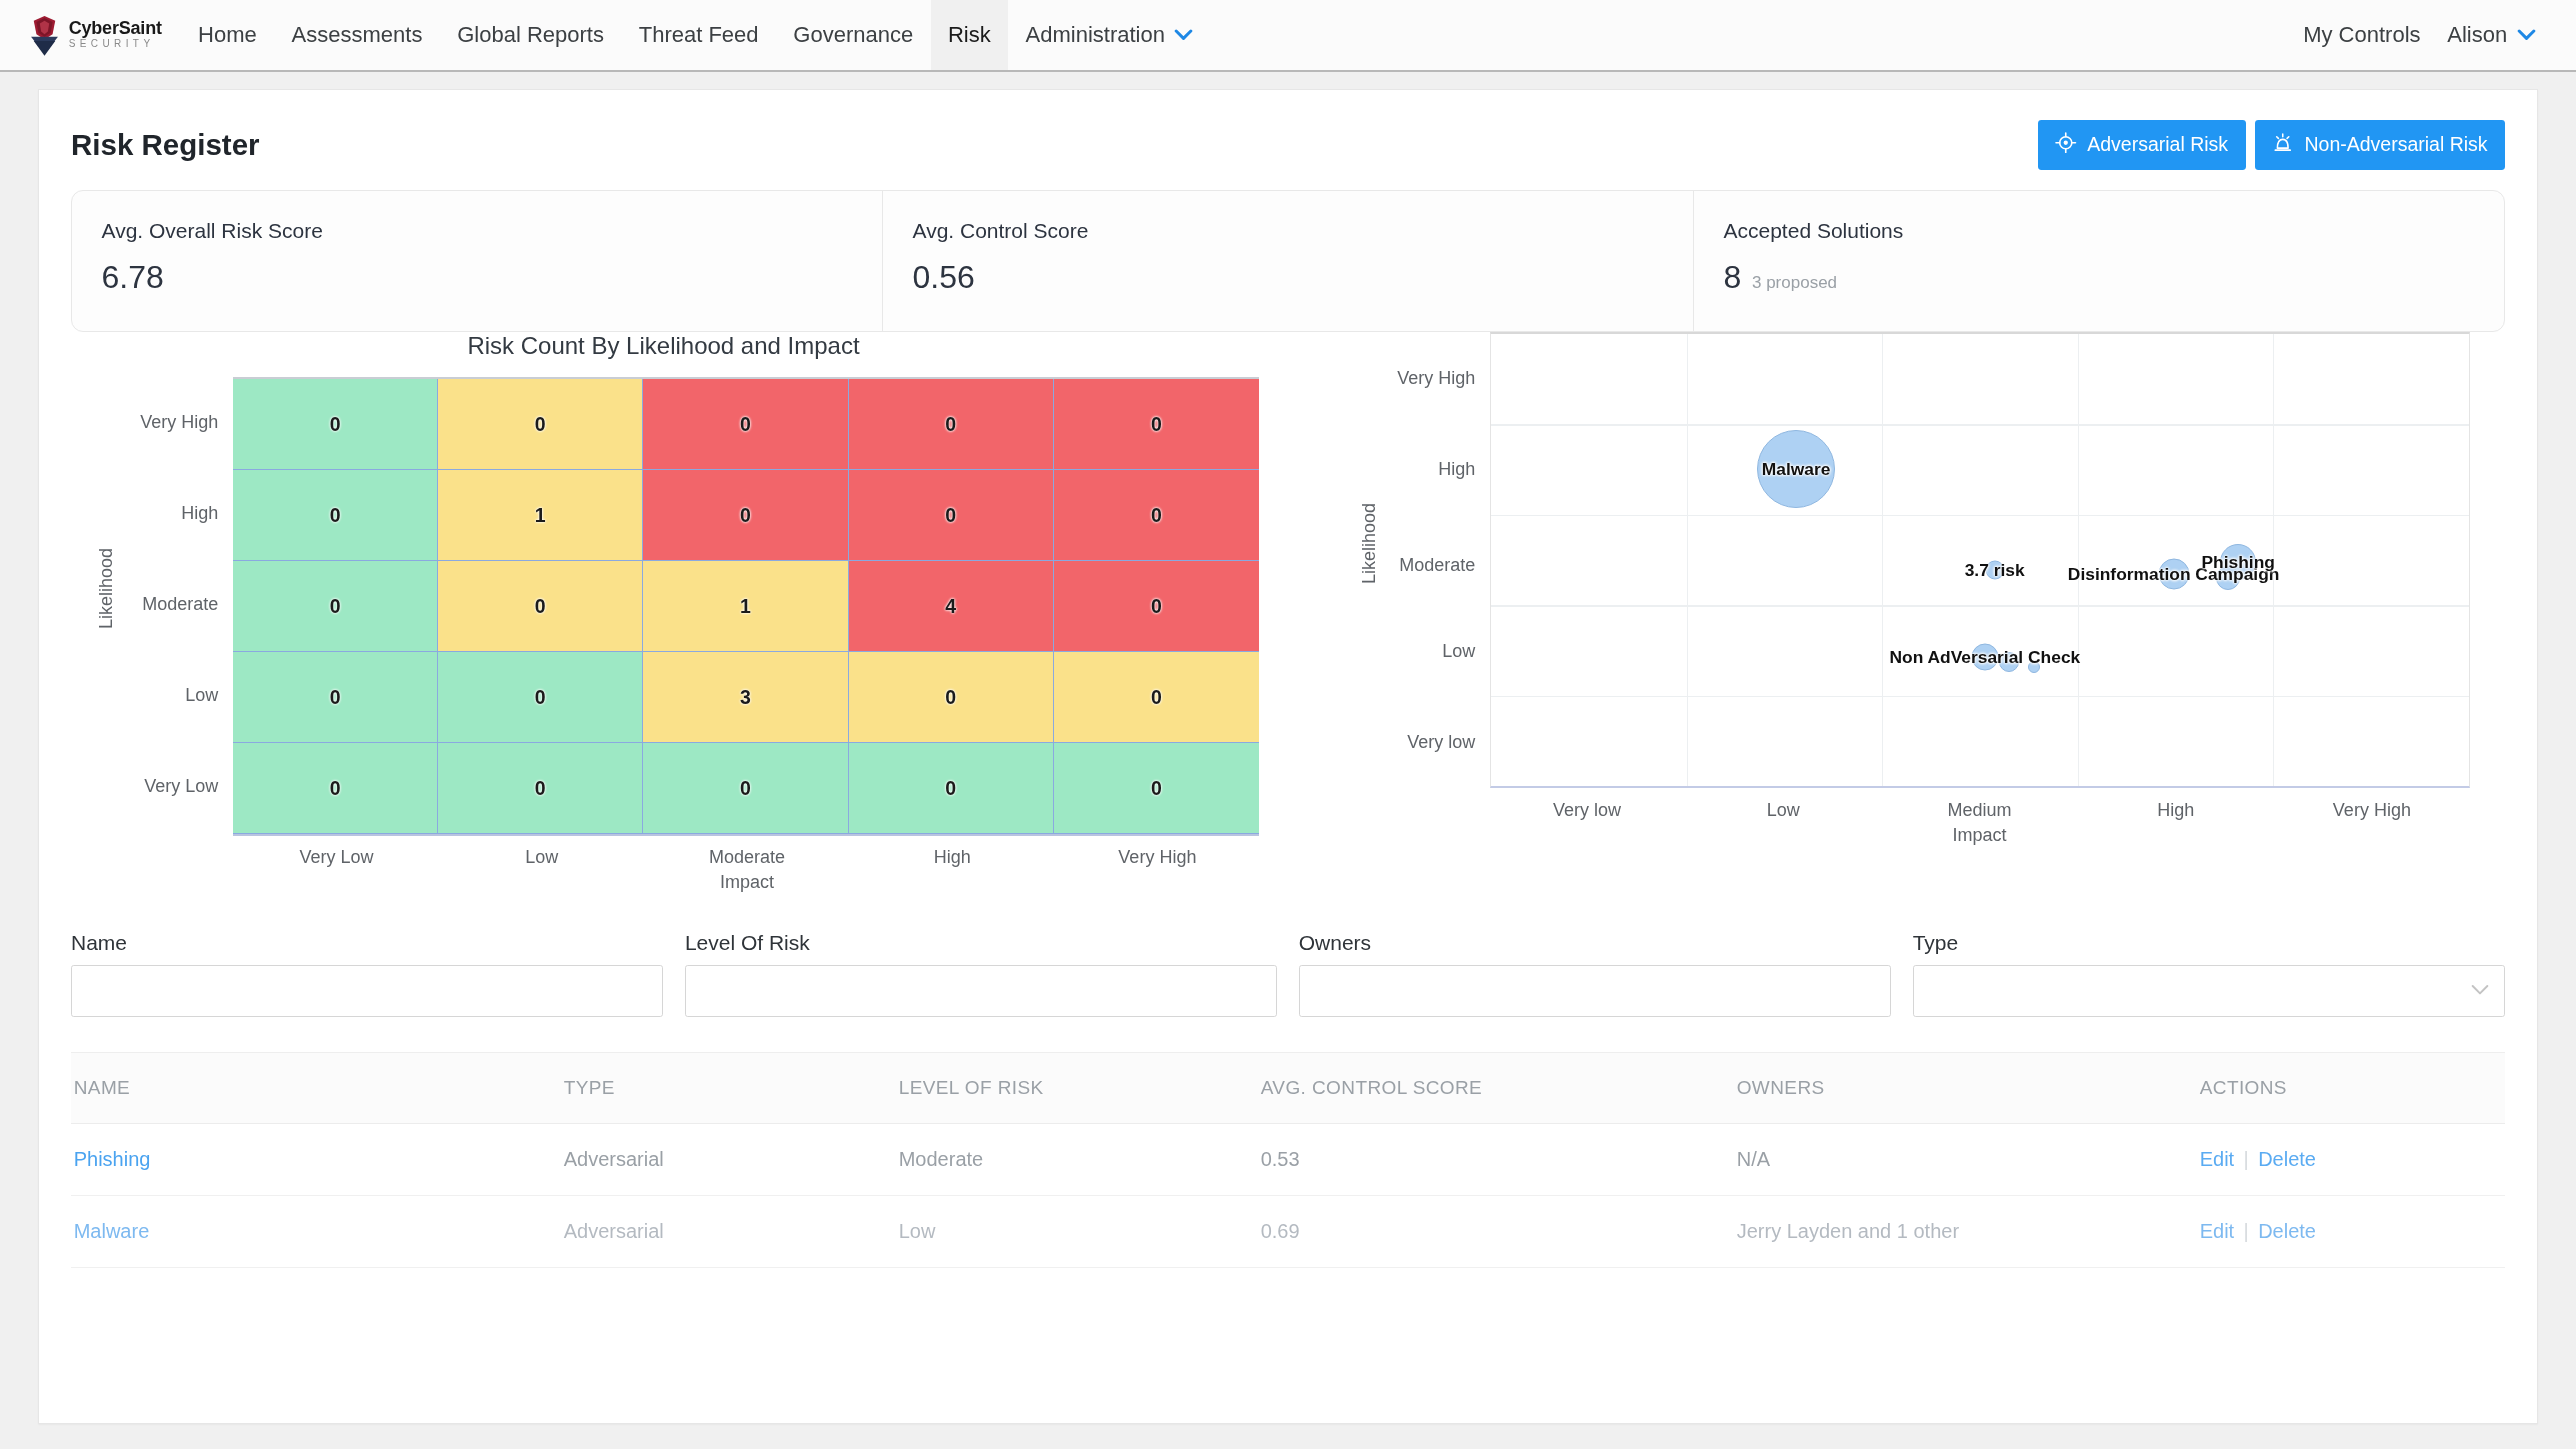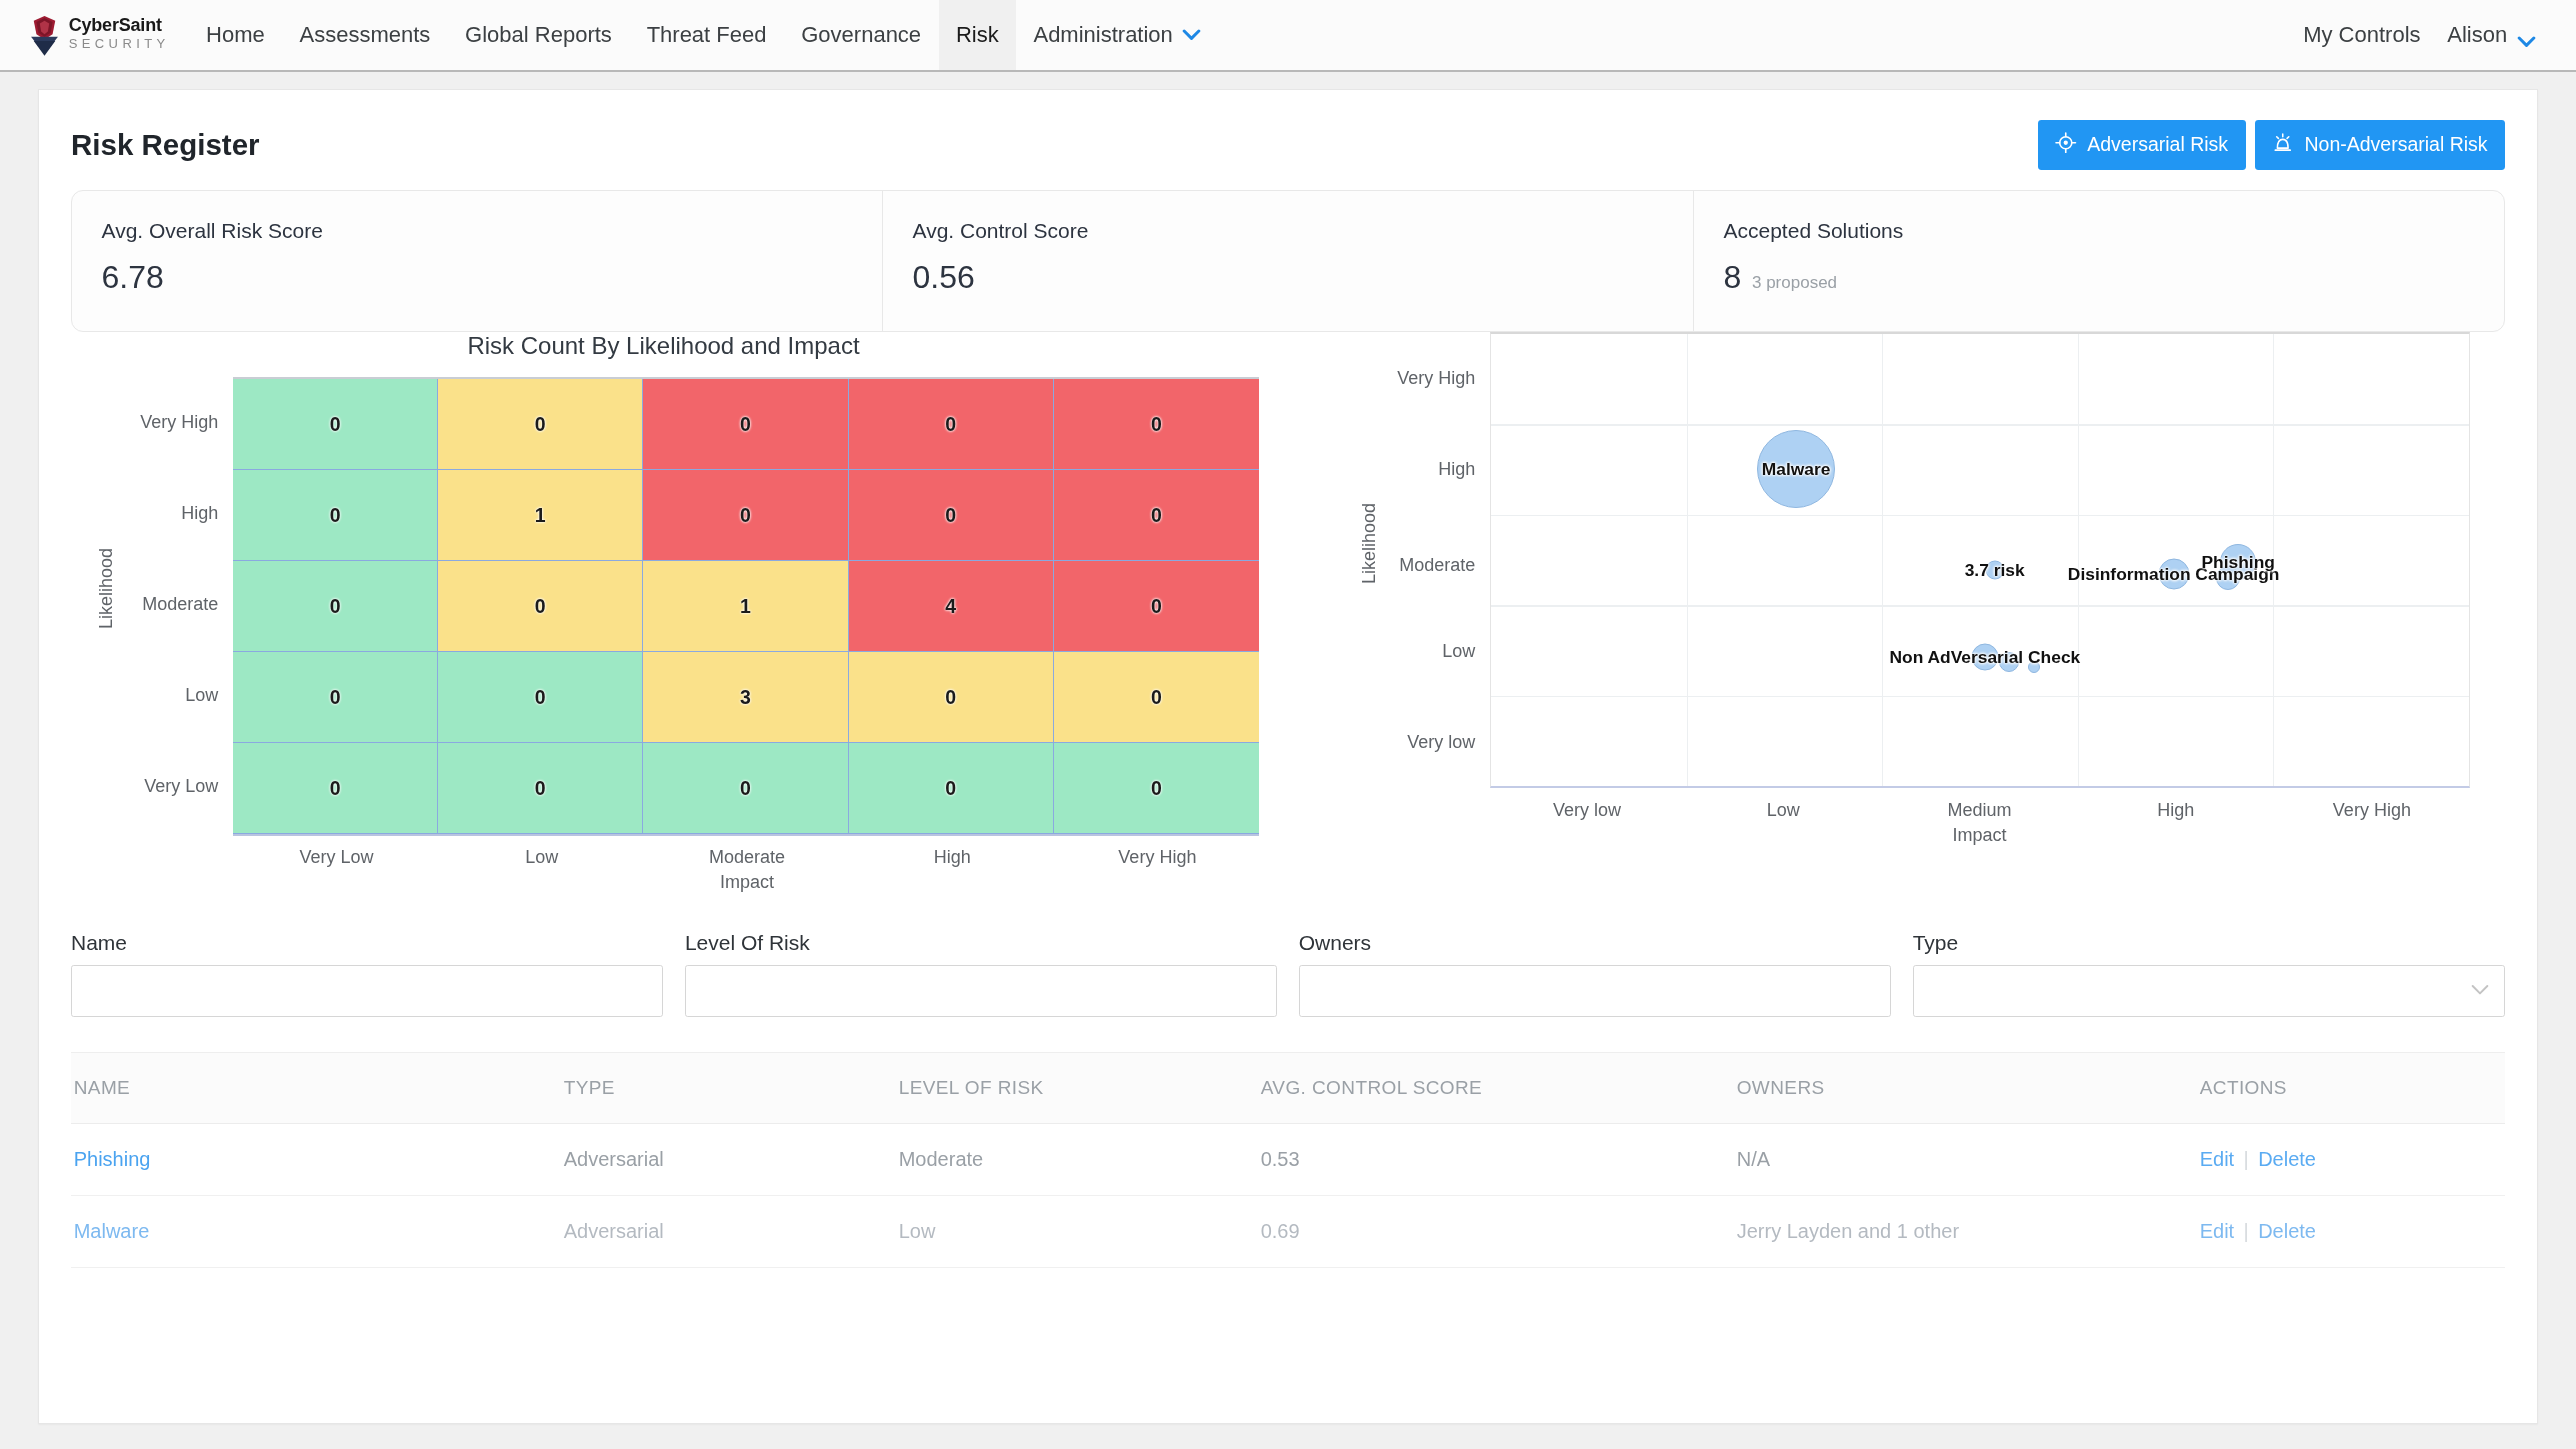--- a/index.html
+++ b/index.html
@@ -20,39 +20,39 @@
     position: relative;
   }
   .nav-left { display: flex; align-items: stretch; justify-content: flex-end; }
   .brand {
     display: flex; align-items: center;
     padding: 0 19px 0 27px;
   }
   .brand-mark { width: 35px; height: 43px; margin-right: 6.7px; }
   .brand-text { display: flex; flex-direction: column; justify-content: center; }
   .brand-name { font-size: 18px; font-weight: bold; color: #191919; letter-spacing: -0.2px; line-height: 1.05; }
-  .brand-sub { font-size: 13px; color: #8a8a8a; letter-spacing: 4.4px; line-height: 1.4; }
+  .brand-sub { font-size: 10px; color: #8a8a8a; letter-spacing: 4.4px; line-height: 1.4; }
 
   .nav-items { display: flex; align-items: stretch; }
   .nav-item {
     display: flex; align-items: center;
     padding: 0 17.4px;
     font-size: 22px;
     color: #3c4043;
     cursor: pointer;
     white-space: nowrap;
   }
   .nav-item.active { background: #f0f0f0; color: #1b1b1b; }
   .nav-item .caret { margin-left: 9.4px; display: inline-flex; }
 
   .nav-right {
     position: absolute; right: 27px; top: 0; bottom: 0;
     display: flex; align-items: center;
   }
-  .nav-right .nav-item { padding: 0 13.4px; align-items: flex-end; }
+  .nav-right .nav-item { padding: 0 13.4px; }
 
   
   .page {
     margin: 17.4px 38px 0 38px;
     background: #ffffff;
     border: 0.7px solid #e6e6e6;
     height: 1335px;
     box-shadow: 0 0.7px 1.3px rgba(0,0,0,0.04);
     overflow: hidden;
   }

